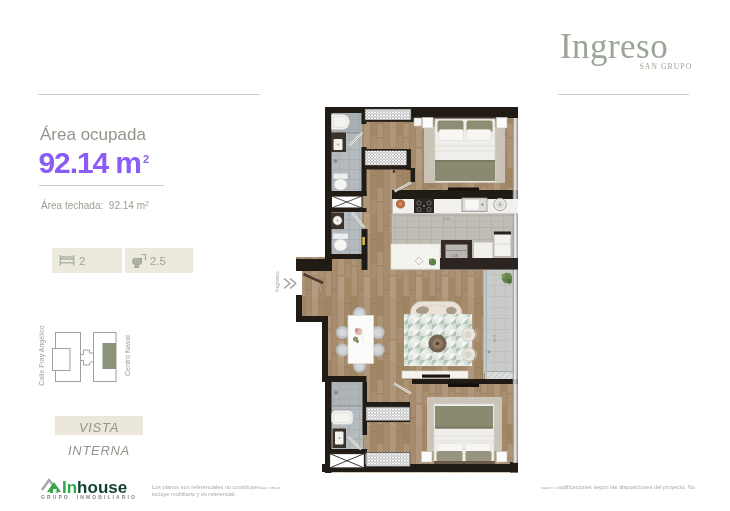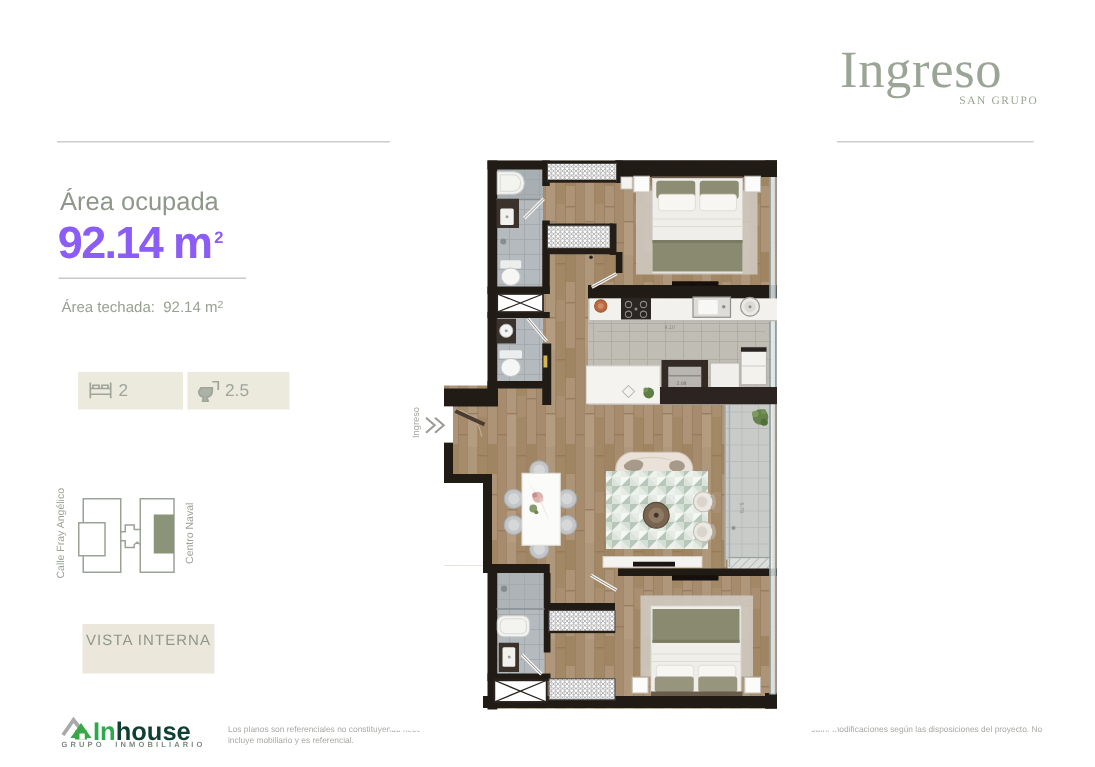--- a/index.html
+++ b/index.html
@@ -58,21 +58,21 @@
       <path d="M35.5 35.5 h3 v4.5 h6 v-2 l2 -1.5 l2 1.5" fill="none"></path>
 
       <rect x="48.5" y="7.5" width="22.5" height="49"></rect>
 
       <rect x="57.5" y="18" width="13.5" height="26" fill="#8b9478" stroke="none"></rect>
     </g>
   </svg>
 
   <div class="abs" style="left:77px;top:352px;width:100px;font-size:7px;color:#9ba396;transform:rotate(-90deg);text-align:center;">Centro Naval</div>
 
-  <div class="abs" style="left:55px;top:416px;width:88px;height:33px;background:#ebe7db;color:#90968c;font-size:10px;letter-spacing:0.7px;text-align:center;line-height:23px;">VISTA INTERNA</div>
+  <div class="abs" style="left:55px;top:416px;width:88px;height:19px;background:#ebe7db;color:#90968c;font-size:13px;letter-spacing:0.7px;text-align:center;line-height:23px;font-style:italic;">VISTA INTERNA</div>
 
   <svg class="abs" style="left:39px;top:471px;" width="105" height="30" viewBox="0 0 105 30">
     <g>
       <path d="M3 19 L10 9 L14 14" fill="none" stroke="#a9a9a9" stroke-width="2.5"></path>
       <path d="M8 21 L15 11 L22 21 Z" fill="#3aa64a"></path>
       <rect x="11" y="16" width="8" height="6" fill="#3aa64a"></rect>
       <rect x="14" y="18" width="3.5" height="4" fill="#ffffff"></rect>
     </g>
     <text x="23" y="22" font-family="Liberation Sans,sans-serif" font-size="17" font-weight="bold" fill="#2ea84c">In<tspan fill="#123f33">house</tspan></text>
   </svg>

